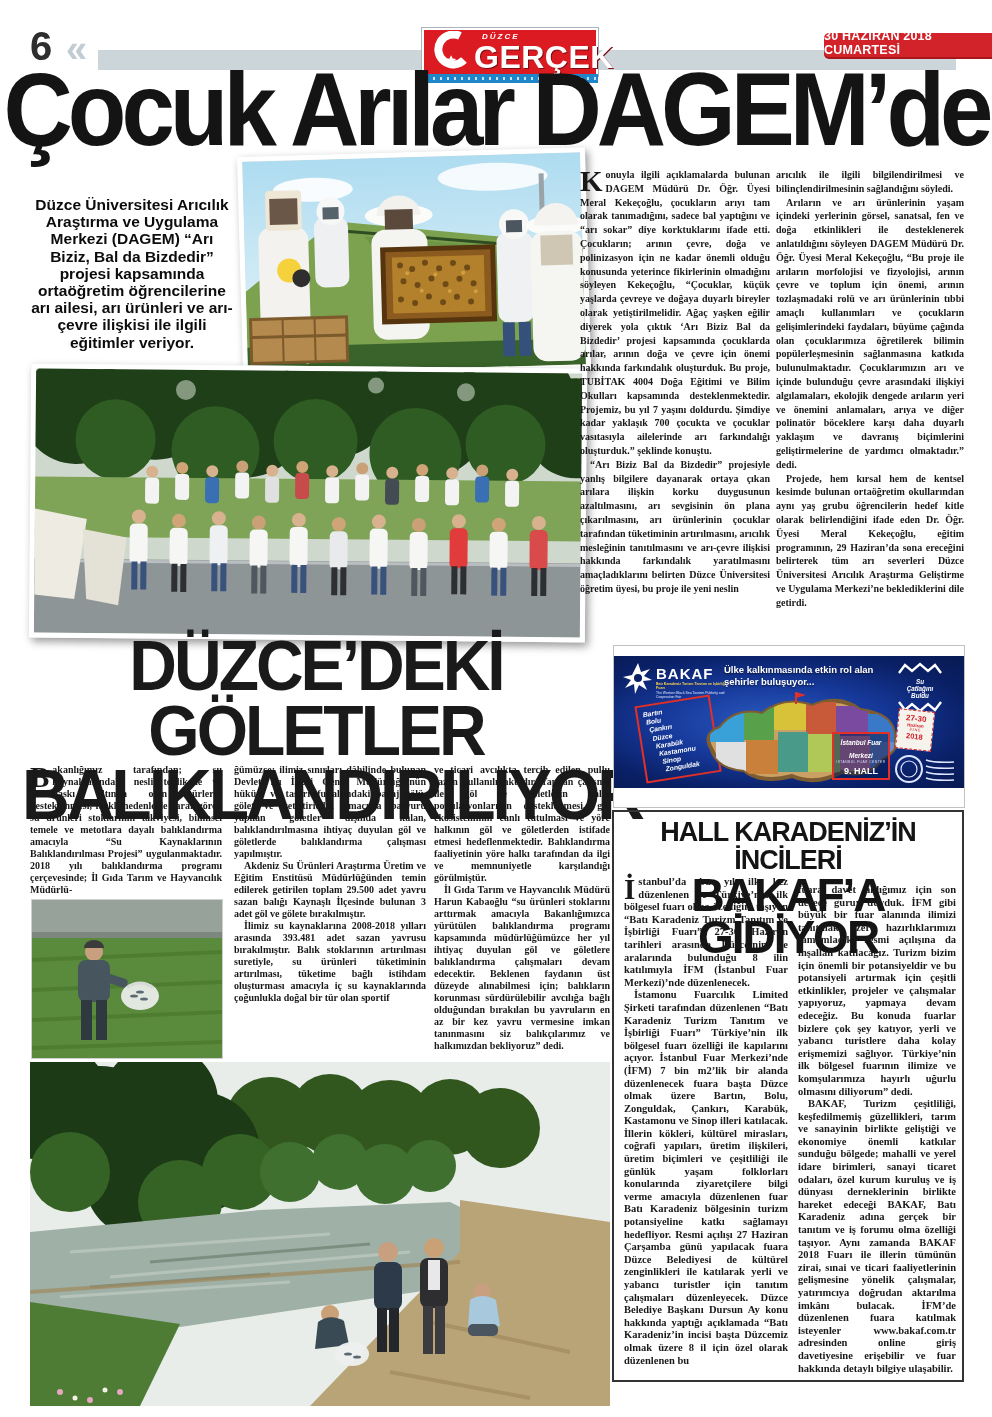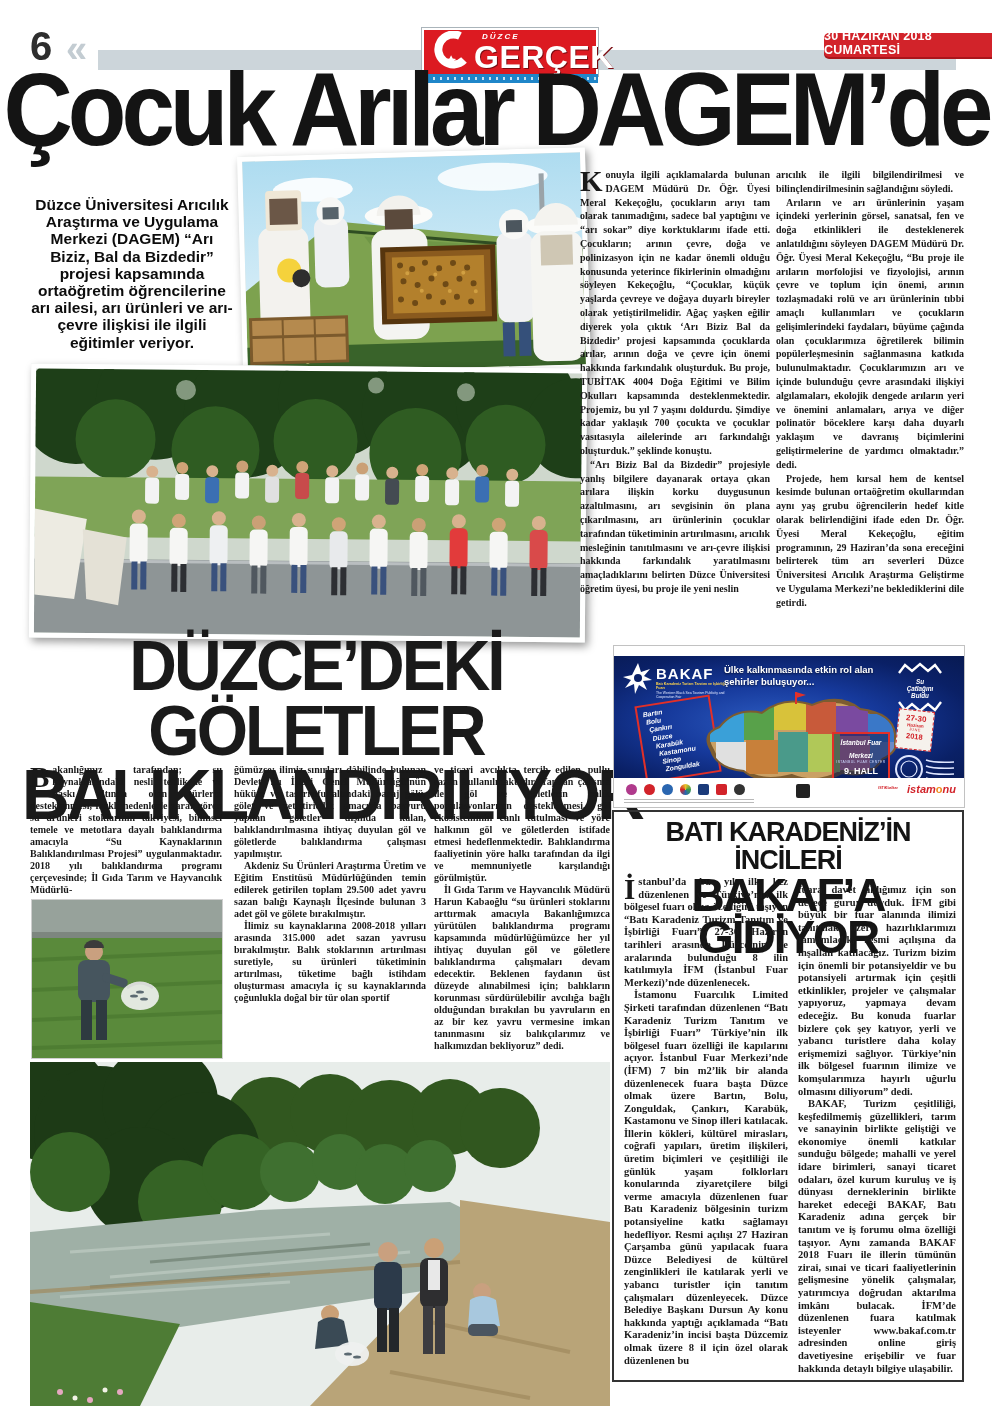--- a/index.html
+++ b/index.html
@@ -371,21 +371,21 @@
     <div>DÜZCE’DEKİ GÖLETLER</div>
     <div>BALIKLANDIRILIYOR</div>
   </div>
 
   <div class="abs serif-col art2" style="left:30px;top:764px;width:192px;">
     <p class="dc">Bakanlığımız tarafından; su kaynaklarındaki nesli tehlikede ve baskı altında olan türlerin desteklenmesi, farklı nedenlerle zarar gören su ürünleri stoklarının takviyesi, bilimsel temele ve metotlara dayalı balıklandırma amacıyla “Su Kaynaklarının Balıklandırılması Projesi” uygulanmaktadır. 2018 yılı balıklandırma programı çerçevesinde; İl Gıda Tarım ve Hayvancılık Müdürlü-</p>
   </div>
   <div class="abs serif-col art2" style="left:234px;top:764px;width:192px;height:298px;">
     <p>ğümüzce; ilimiz sınırları dâhilinde bulunan Devlet Su İşleri Genel Müdürlüğü’nün hüküm ve tasarrufu altındaki baraj gölü, gölet ve yetiştiricilik amacıyla başvuru yapılan göletler dışında kalan, balıklandırılmasına ihtiyaç duyulan göl ve göletlerde balıklandırma çalışması yapılmıştır.</p>
     <p>Akdeniz Su Ürünleri Araştırma Üretim ve Eğitim Enstitüsü Müdürlüğünden temin edilerek getirilen toplam 29.500 adet yavru sazan balığı Kaynaşlı İlçesinde bulunan 3 adet göl ve gölete bırakılmıştır.</p>
-    <p>İlimiz su kaynaklarına 2008-2018 yılları arasında 315.000 adet sazan yavrusu bırakılmıştır. Balık stoklarının artırılması suretiyle, su ürünleri tüketiminin artırılması, tüketime bağlı istihdam oluşturması amacıyla iç su kaynaklarında çoğunlukla doğal bir tür olan sportif</p>
+    <p>İlimiz su kaynaklarına 2008-2018 yılları arasında 393.481 adet sazan yavrusu bırakılmıştır. Balık stoklarının artırılması suretiyle, su ürünleri tüketiminin artırılması, tüketime bağlı istihdam oluşturması amacıyla iç su kaynaklarında çoğunlukla doğal bir tür olan sportif</p>
   </div>
   <div class="abs serif-col art2" style="left:434px;top:764px;width:176px;height:298px;">
     <p>ve ticari avcılıkta tercih edilen pullu sazan kullanılmaktadır. Yapılan çalışma ile göl ve göletlerin balık populasyonlarının desteklenmesi, göl ekosisteminin canlı tutulması ve yöre halkının göl ve göletlerden istifade etmesi hedeflenmektedir. Balıklandırma faaliyetinin yöre halkı tarafından da ilgi ve memnuniyetle karşılandığı görülmiştür.</p>
     <p>İl Gıda Tarım ve Hayvancılık Müdürü Harun Kabaoğlu “su ürünleri stoklarını arttırmak amacıyla Bakanlığımızca yürütülen balıklandırma programı kapsamında müdürlüğümüzce her yıl ihtiyaç duyulan göl ve göletlere balıklandırma çalışmaları devam edecektir. Beklenen faydanın üst düzeyde alınabilmesi için; balıkların korunması sürdürülebilir avcılığa bağlı olduğundan bırakılan bu yavruların en az bir kez yavru vermesine imkan tanınmasını siz balıkçılarımız ve halkımızdan bekliyoruz” dedi.</p>
   </div>
 
   <div class="abs" style="left:32px;top:900px;width:190px;height:158px;box-shadow:0 0 0 1px #cfcfcf;">
     <svg width="190" height="158" viewBox="0 0 190 158">
       <rect width="190" height="158" fill="#5a8a3b"></rect>
       <rect x="0" y="0" width="190" height="36" fill="#97a29b"></rect>
@@ -583,38 +583,25 @@
         <circle cx="17" cy="17" r="8" fill="none" stroke="#dfe6ff" stroke-width="1.2"></circle>
         <g stroke="#dfe6ff" stroke-width="1.6" fill="none">
           <path d="M34 8 q8 3 28 2"></path>
             <path d="M34 14 q8 3 28 2"></path>
             <path d="M34 20 q8 3 28 2"></path>
             <path d="M34 26 q8 3 28 2"></path>
         </g>
       </svg>
     </div>
 
-    <div class="ad-strip">
-      <div class="sp-logo" style="left:12px;background:#b03a8c;"></div>
-      <div class="sp-logo" style="left:30px;background:#d2232a;"></div>
-      <div class="sp-logo" style="left:48px;background:#2a66b0;"></div>
-      <div class="sp-logo" style="left:66px;background:conic-gradient(#e8c22a,#3a9a4a,#2a66b0,#d2232a,#e8c22a);"></div>
-      <div class="sp-logo" style="left:84px;background:#1a3a7a;border-radius:2px;"></div>
-      <div class="sp-logo" style="left:102px;background:#d2232a;border-radius:2px;"></div>
-      <div class="sp-logo" style="left:120px;background:#333;"></div>
-      <div class="sp-lines"></div>
-      <div class="sp-logo" style="left:182px;background:#222;border-radius:2px;width:14px;height:14px;"></div>
-      <div class="sp-phone">İSTİKbalkar</div>
-      <div class="istamonu">istam<i>o</i>nu</div>
-    </div>
   </div>
 
   <div class="abs a3box">
     <div class="h3-wrap" style="margin-top:6px;">
-      <div class="h3a">BATI KARADENİZ’İN İNCİLERİ</div>
+      <div class="h3a">HALL KARADENİZ’İN İNCİLERİ</div>
       <div class="h3b">BAKAF’A GİDİYOR</div>
     </div>
     <div class="serif-col art3" style="position:absolute;left:10px;top:64px;width:164px;">
       <p class="dc">İstanbul’da bu yıl ilk kez düzenlenen ve Türkiye’nin ilk bölgesel fuarı olma özelliğini taşıyan “Batı Karadeniz Turizm Tanıtım ve İşbirliği Fuarı” 27-30 Haziran tarihleri arasında Düzce’nin de aralarında bulunduğu 8 ilin katılımıyla İFM (İstanbul Fuar Merkezi)’nde düzenlenecek.</p>
       <p>İstamonu Fuarcılık Limited Şirketi tarafından düzenlenen “Batı Karadeniz Turizm Tanıtım ve İşbirliği Fuarı” Türkiye’nin ilk bölgesel fuarı özelliği ile kapılarını açıyor. İstanbul Fuar Merkezi’nde (İFM) 7 bin m2’lik bir alanda düzenlenecek fuara başta Düzce olmak üzere Bartın, Bolu, Zonguldak, Çankırı, Karabük, Kastamonu ve Sinop illeri katılacak. İllerin kökleri, kültürel mirasları, coğrafi yapıları, üretim ilişkileri, üretim biçimleri ve çeşitliliği ile günlük yaşam folklorları konularında ziyaretçilere bilgi verme amacıyla düzenlenen fuar Batı Karadeniz bölgesinin turizm potansiyeline katkı sağlamayı hedefliyor. Resmi açılışı 27 Haziran Çarşamba günü yapılacak fuara Düzce Belediyesi de kültürel zenginlikleri ile katılarak yerli ve yabancı turistler için tanıtım çalışmaları düzenleyecek. Düzce Belediye Başkanı Dursun Ay konu hakkında yaptığı açıklamada “Batı Karadeniz’in incisi başta Düzcemiz olmak üzere 8 il için özel olarak düzenlenen bu</p>
     </div>
     <div class="serif-col art3" style="position:absolute;left:184px;top:72px;width:158px;">
       <p>fuara davet aldığımız için son derece gurur duyduk. İFM gibi büyük bir fuar alanında ilimizi tanıtmak üzere hazırlıklarımızı tamamladık, resmi açılışına da inşallah katılacağız. Turizm bizim için önemli bir potansiyeldir ve bu potansiyeli artırmak için çeşitli etkinlikler, projeler ve çalışmalar yapıyoruz, yapmaya devam edeceğiz. Bu konuda fuarlar bizlere çok şey katıyor, yerli ve yabancı turistlere daha kolay erişmemizi sağlıyor. Türkiye’nin ilk bölgesel fuarının ilimize ve komşularımıza hayırlı uğurlu olmasını diliyorum” dedi.</p>
       <p>BAKAF, Turizm çeşitliliği, keşfedilmemiş güzellikleri, tarım ve sanayinin birlikte geliştiği ve ekonomiye önemli katkılar sunduğu bölgede; mahalli ve yerel idare birimleri, sanayi ticaret odaları, özel kurum kuruluş ve iş dünyası derneklerinin birlikte hareket edeceği BAKAF, Batı Karadeniz adına gerçek bir tanıtım ve iş forumu olma özelliği taşıyor. Aynı zamanda BAKAF 2018 Fuarı ile illerin tümünün zirai, sınai ve ticari faaliyetlerinin gelişmesine yönelik çalışmalar, yatırımcıya doğrudan aktarılma imkânı bulacak. İFM’de düzenlenen fuara katılmak isteyenler www.bakaf.com.tr adresinden online giriş davetiyesine erişebilir ve fuar hakkında detaylı bilgiye ulaşabilir.</p>
     </div>

